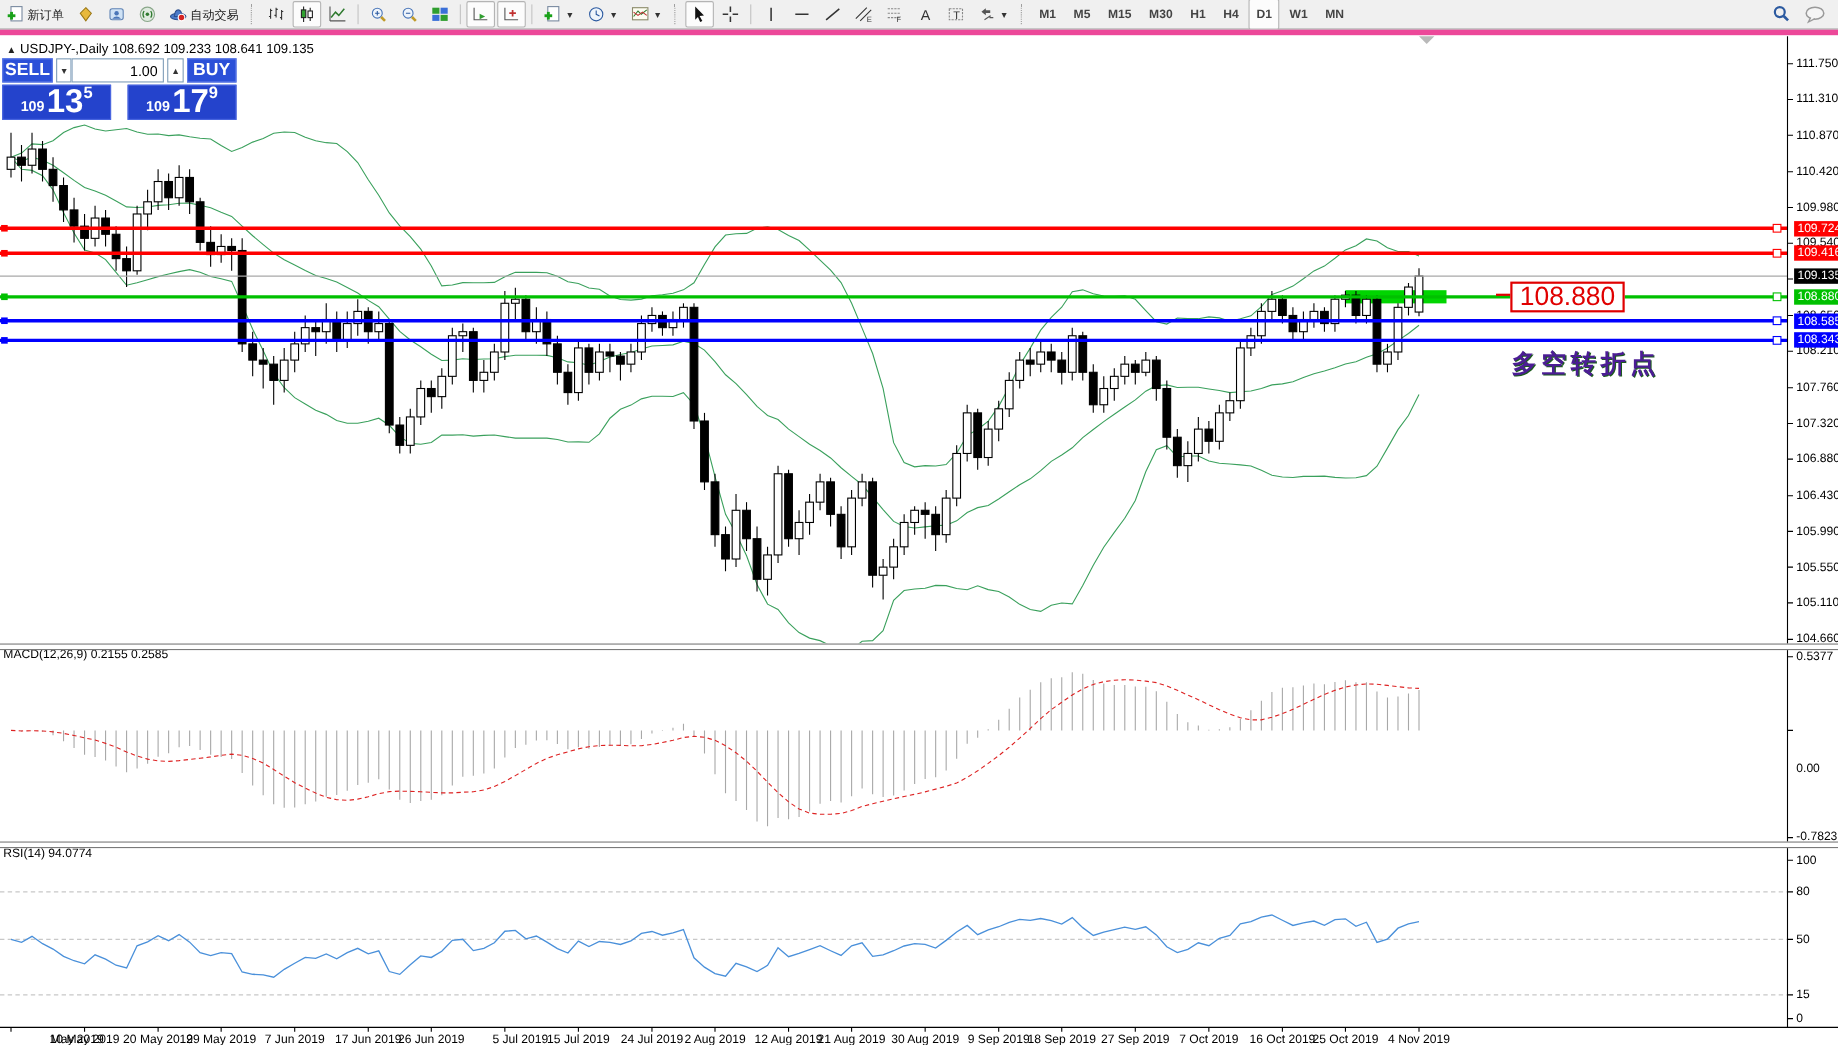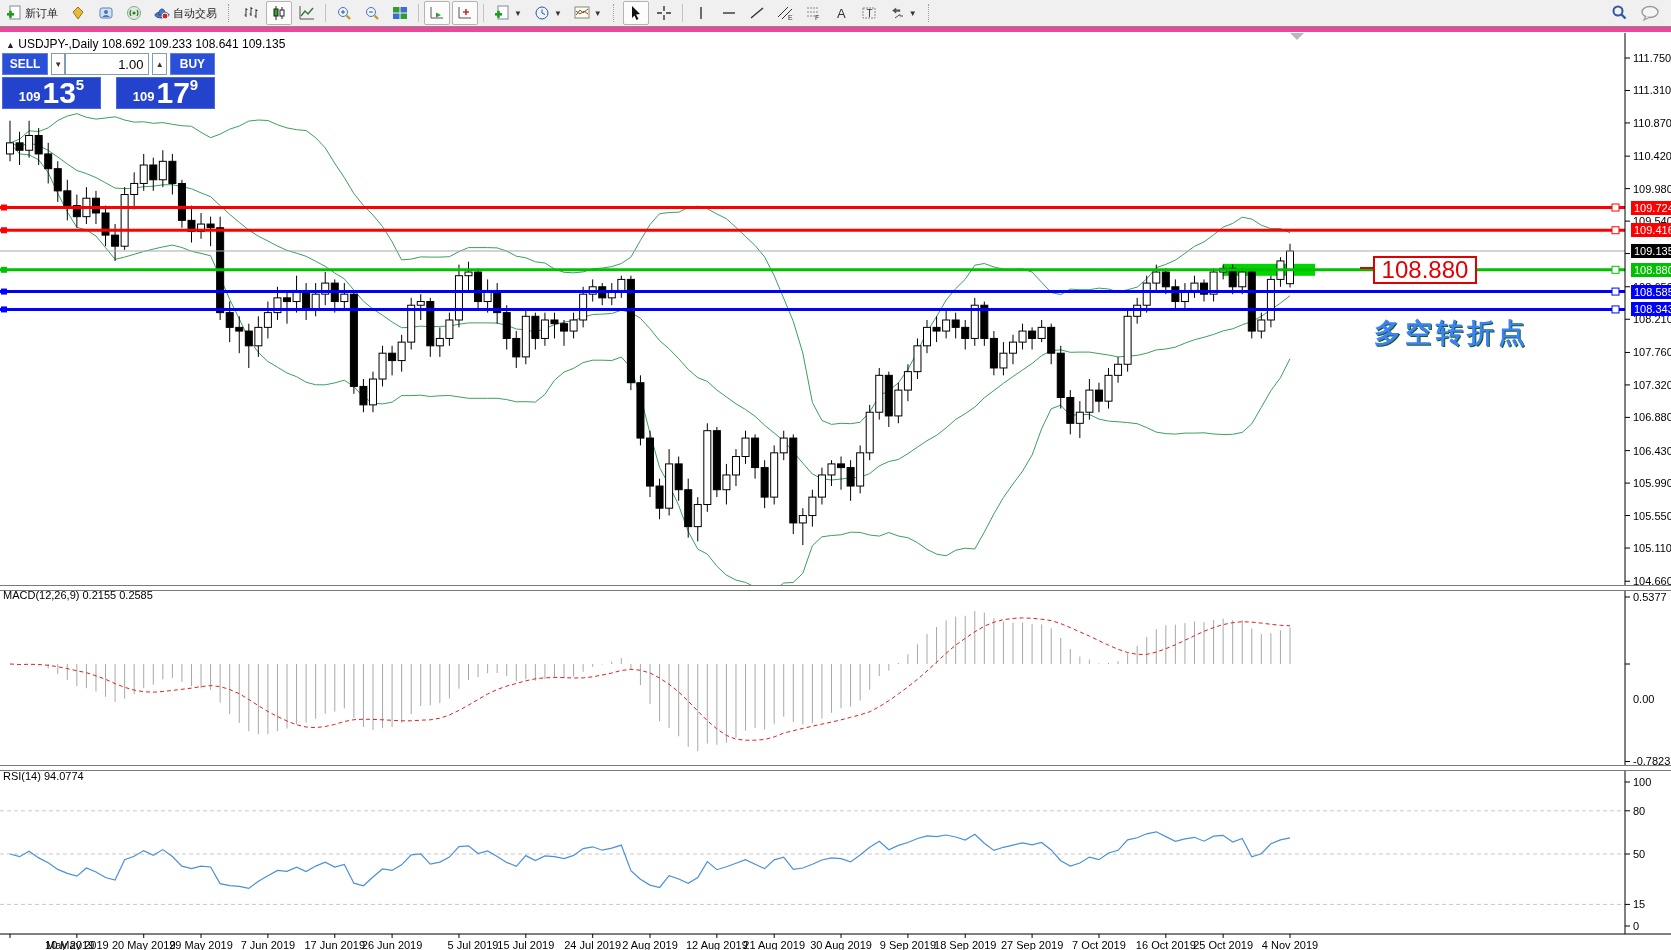--- a/index.html
+++ b/index.html
@@ -21,21 +21,21 @@
   .lbl{position:absolute;font-size:11px;color:#000;white-space:nowrap;}
   #symtitle{left:6px;top:5px;font-size:12px;}
   #symtitle .tri{font-size:9px;color:#222;}
   .price-badge{position:absolute;left:1631px;width:37px;font-size:11px;color:#fff;text-align:left;
     padding:1px 1px 1px 3px;line-height:12px;}
   .axis-tick{position:absolute;left:1633px;font-size:11px;color:#000;line-height:12px;}
   .datelbl{position:absolute;top:907px;font-size:11px;color:#000;white-space:nowrap;}
   
   #tradepanel{position:absolute;left:2px;top:21px;width:213px;color:#fff;}
   .tp-row1{display:flex;height:22px;}
-  .tp-sell,.tp-buy{background:#2b50d8;border:1px solid #5f7ce8;font-weight:bold;font-size:12px;
+  .tp-sell,.tp-buy{background:#2b50d8;border:1px solid #5f7ce8;font-weight:bold;font-size:16px;
     display:flex;align-items:center;justify-content:center;}
   .tp-sell{width:50px;} .tp-buy{width:49px;margin-left:3px;}
   .tp-spin{width:14px;background:#fff;border:1px solid #7f9db9;color:#333;font-size:8px;
     display:flex;align-items:center;justify-content:center;margin-left:3px;}
   .tp-vol{width:72px;background:#fff;border:1px solid #7f9db9;color:#000;font-size:13px;
     text-align:right;padding:0 5px;font-family:"Liberation Sans",sans-serif;}
   .tp-row2{display:flex;margin-top:2px;height:32px;gap:12px;}
   .tp-pricebox{background:#2443cc;border:1px solid #4a66e0;flex:1;display:flex;align-items:flex-end;
     justify-content:center;padding-bottom:1px;}
   .tp-pricebox:first-child{margin-right:3px;}
@@ -44,21 +44,21 @@
   .pp-sup{font-size:15px;font-weight:bold;align-self:flex-start;line-height:14px;}
   
   .pane-sep{position:absolute;left:0;width:1671px;height:4px;background:#fff;
     border-top:1px solid #7a7a7a;border-bottom:1px solid #7a7a7a;}
   
   #shift-marker{position:absolute;left:1290px;top:1px;width:0;height:0;
     border-left:7px solid transparent;border-right:7px solid transparent;border-top:7px solid #b9b9b9;}
   #price-box{position:absolute;left:1373px;top:224px;width:100px;height:24px;border:2px solid #e00000;
     background:#fff;color:#e00000;font-size:24px;line-height:24px;text-align:center;}
   #price-box-nub{position:absolute;left:1360px;top:235px;width:14px;height:2px;background:#e00000;}
-  #note-cn{position:absolute;left:1374px;top:283px;font-size:27px;font-weight:bold;color:#3b82f6;
+  #note-cn{position:absolute;left:1374px;top:283px;font-size:23px;font-weight:bold;color:#4c1d95;
     letter-spacing:4px;text-shadow:1px 1px 0 #1c5c1c;}
 </style>
 </head>
 <body>
 
 <div id="toolbar">
   <span class="tbtn">
     <svg width="16" height="16">
       <rect x="4" y="1" width="10" height="13" fill="#fff" stroke="#7a8aa0"></rect>
       <rect x="1" y="8" width="7" height="2.6" fill="#19a119"></rect>
@@ -225,20 +225,31 @@
     </svg>
   </span>
   <span class="tbtn">
     <svg width="16" height="16">
       <path d="M3 6 L8 2 L8 4.5 L13 4.5 L13 7.5 L8 7.5 L8 10 Z" fill="#555" transform="scale(0.8) translate(1,1)"></path>
       <path d="M6 13 L11 9.5 L11 11 L14 11" stroke="#555" fill="none"></path>
     </svg>
       <span class="caret">▼</span>
   </span>
   <span class="grip"></span>
+  <span id="tf-holder" style="display:flex;align-items:center;">
+      <span class="tbtn tfbtn">M1</span>
+      <span class="tbtn tfbtn">M5</span>
+      <span class="tbtn tfbtn">M15</span>
+      <span class="tbtn tfbtn">M30</span>
+      <span class="tbtn tfbtn">H1</span>
+      <span class="tbtn tfbtn">H4</span>
+      <span class="tbtn tfbtn pressed">D1</span>
+      <span class="tbtn tfbtn">W1</span>
+      <span class="tbtn tfbtn">MN</span>
+    </span>
   <span class="tflex"></span>
   <span class="tbtn">
     <svg width="18" height="18">
       <circle cx="8" cy="7" r="4.5" fill="none" stroke="#2c5aa0" stroke-width="2"></circle>
       <line x1="11.5" y1="10.5" x2="15.5" y2="14.5" stroke="#2c5aa0" stroke-width="2.4"></line>
     </svg>
   </span>
   <span class="tbtn" style="margin-right:6px;">
     <svg width="20" height="18">
       <ellipse cx="10" cy="8" rx="8" ry="5.5" fill="#f5f5f5" stroke="#9a9a9a" stroke-width="1.4"></ellipse>

